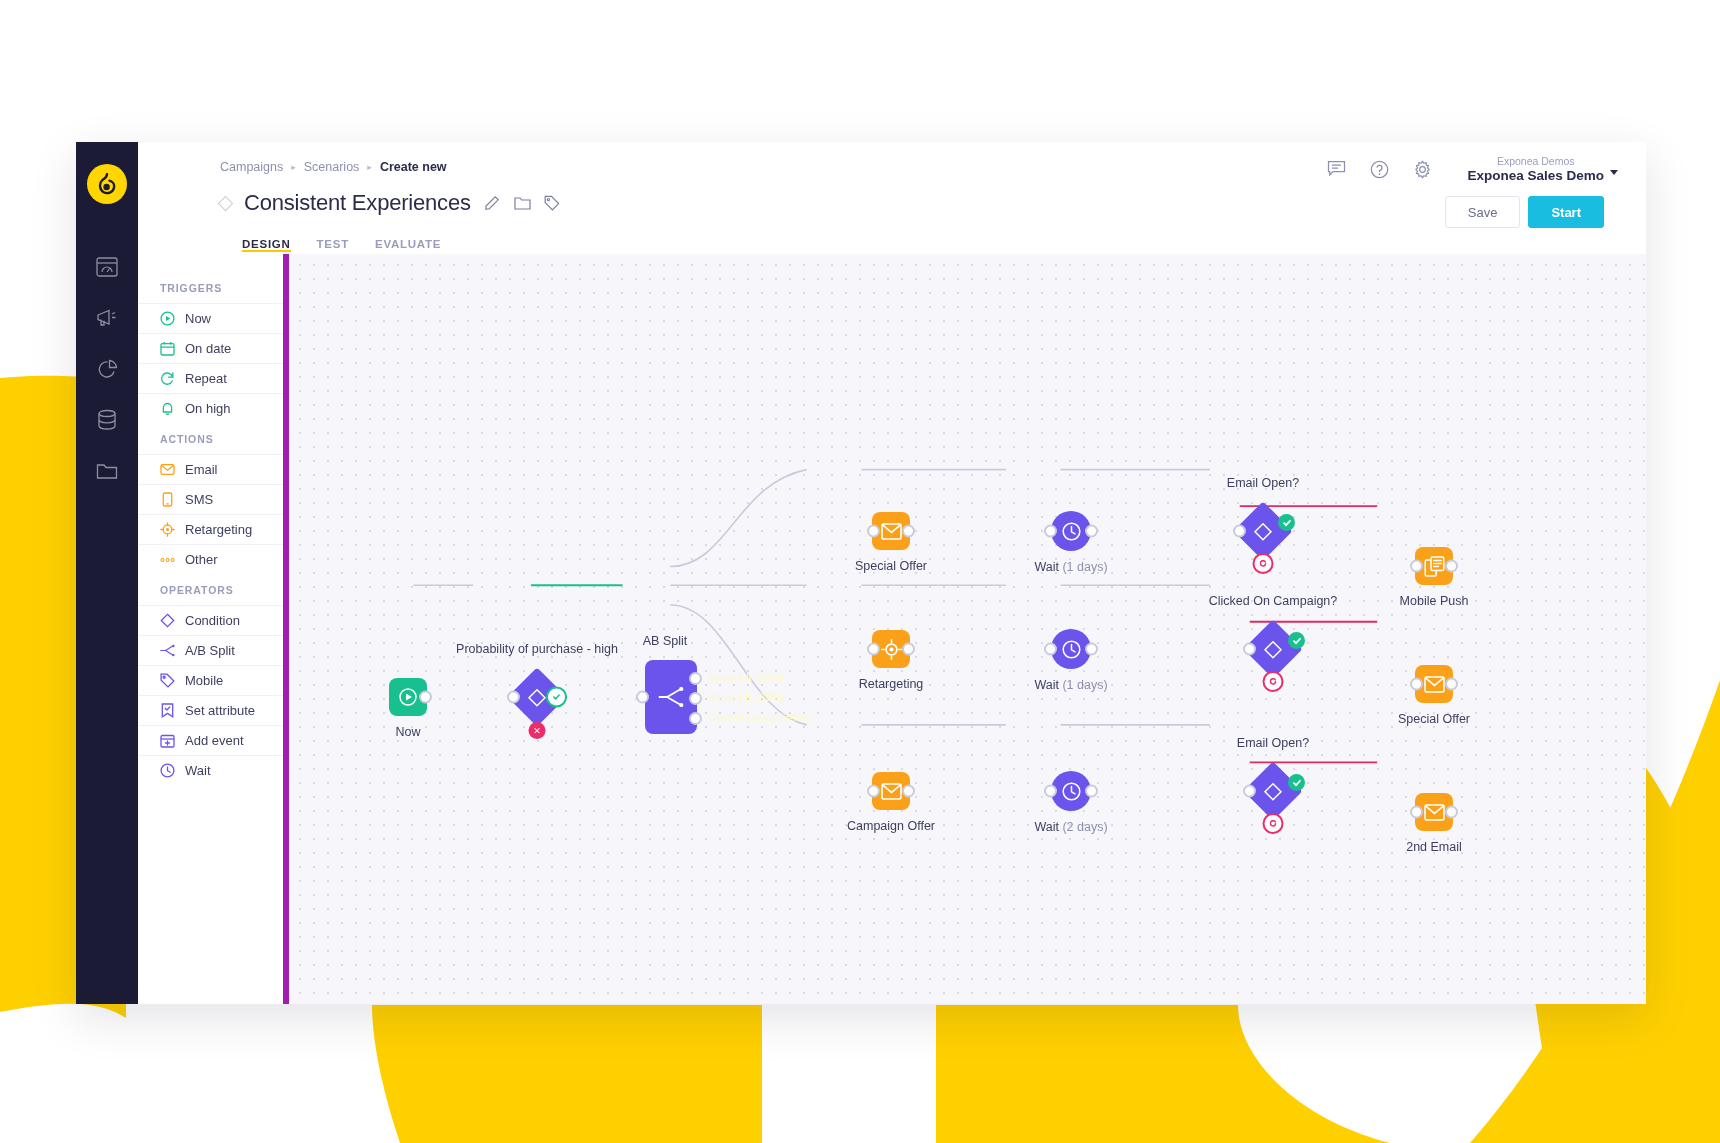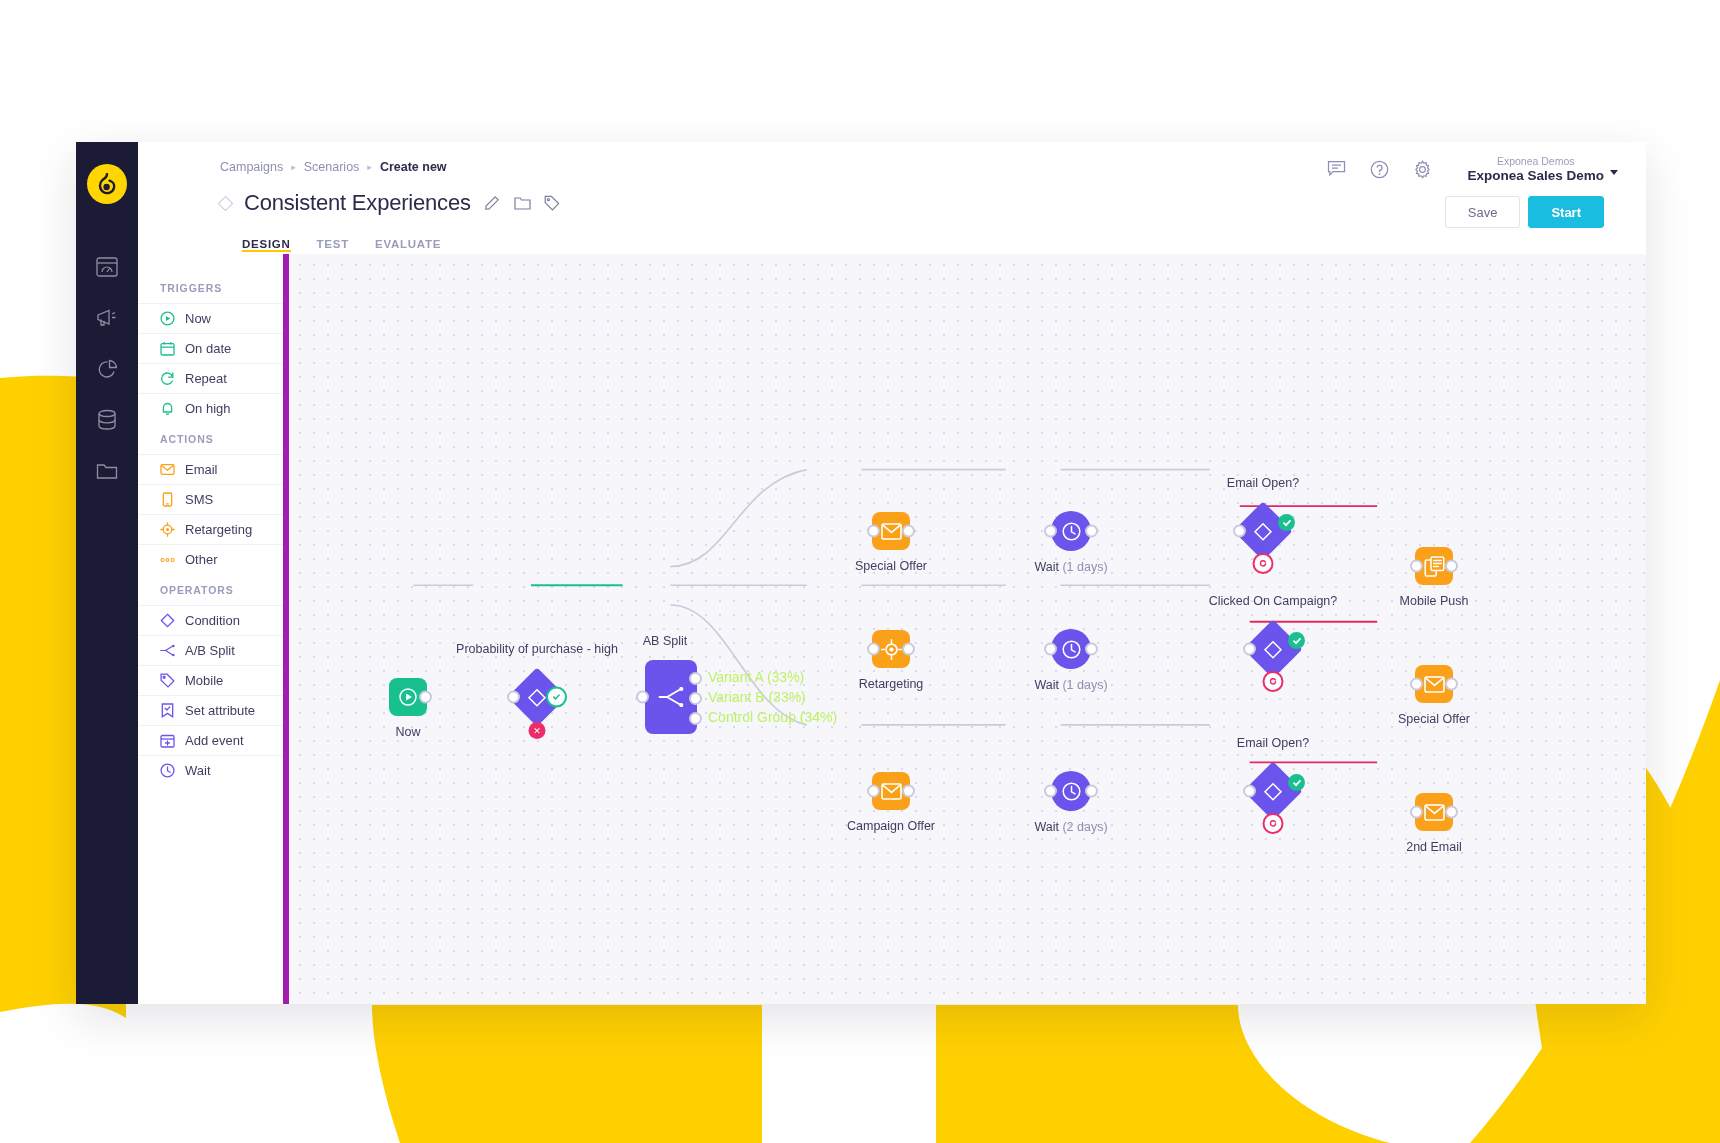--- a/index.html
+++ b/index.html
@@ -106,21 +106,21 @@
   .port.l{left:-5px;} .port.r{right:-5px;}
 
   .badge{position:absolute;width:17px;height:17px;border-radius:50%;display:flex;align-items:center;justify-content:center;font-size:9px;color:#fff;font-weight:700;}
   .badge.ok{background:#18c08f;}
   .badge.no{background:#ec2d6a;}
   .badge.ring{background:#fff;border:2.5px solid #ec2d6a;}
   .badge.ringg{background:#fff;border:2.5px solid #18c08f;}
 
   .split-box{width:52px;height:74px;border-radius:8px;background:#6b54ec;display:flex;align-items:center;justify-content:center;position:relative;}
   .split-port{position:absolute;right:-5px;width:9px;height:9px;border-radius:50%;background:#fff;border:2.5px solid #c9cbdd;}
-  .split-label{position:absolute;left:calc(100% + 11px);white-space:nowrap;font-size:14px;color:#bef264;transform:translateY(-50%);}
+  .split-label{position:absolute;left:calc(100% + 11px);white-space:nowrap;font-size:11px;color:#fef9c3;transform:translateY(-50%);}
 </style>
 </head>
 <body>
 
 <div class="bg-shapes">
   <svg width="1720" height="1143" viewBox="0 0 1720 1143">
     <path d="M0 378 C 70 372, 110 380, 126 384 L 126 1018 C 100 1000, 60 1000, 0 1012 Z" fill="#ffd000"></path>
     <path d="M372 1005 L 762 1005 L 762 1143 L 400 1143 C 382 1090, 372 1040, 372 1005 Z" fill="#ffd000"></path>
     <path d="M936 1005 L 1238 1005 C 1238 1060, 1300 1120, 1390 1143 L 936 1143 Z" fill="#ffd000"></path>
     <path d="M1500 640 C 1620 700, 1700 820, 1720 960 L 1720 1143 L 1560 1143 C 1528 1000, 1520 860, 1500 640 Z" fill="#ffd000"></path>

